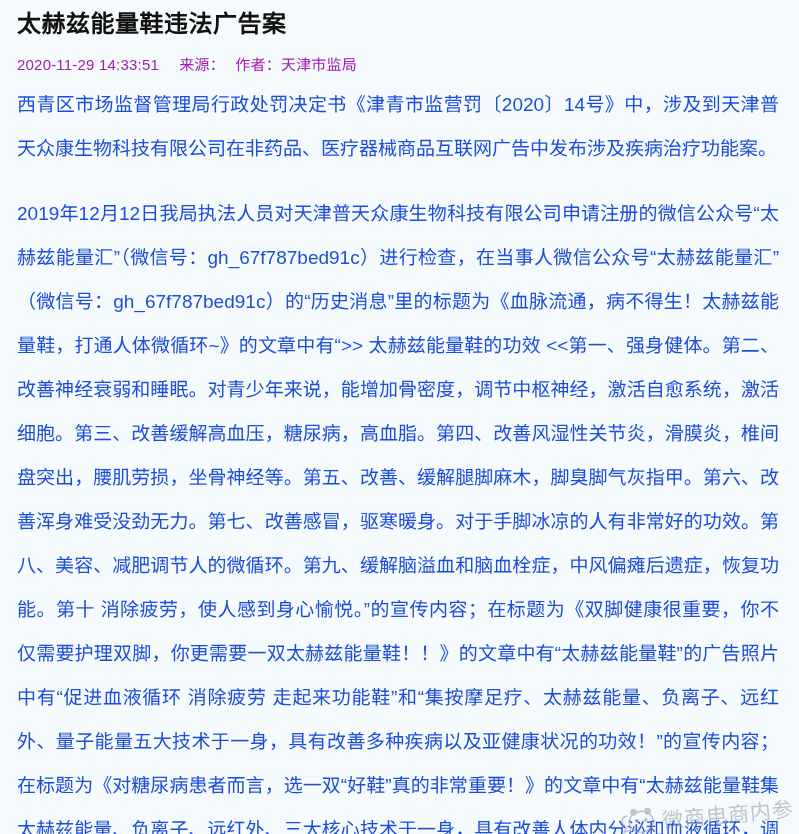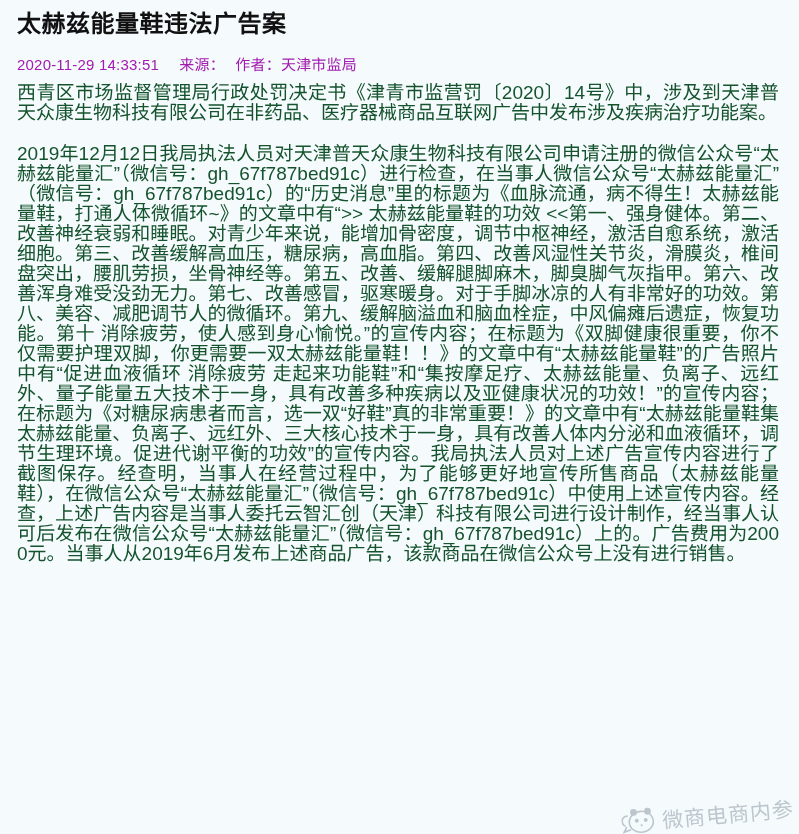--- a/index.html
+++ b/index.html
@@ -29,22 +29,22 @@
     margin: 0 0 9px 0;
     font-size: 15px;
     color: #a21caf;
     letter-spacing: 0.2px;
   }
   .meta .ts { margin-right: 16px; }
   .meta .pair { margin-right: 6px; }
   .body p {
     margin: 0 0 21px 0;
     font-size: 19px;
-    line-height: 20px;
-    color: #14532d;
+    line-height: 44px;
+    color: #1d4ed8;
     text-align: justify;
     word-break: break-all;
   }
   .watermark {
     position: absolute;
     right: 5px;
     bottom: 3px;
     display: flex;
     align-items: center;
     gap: 5px;

